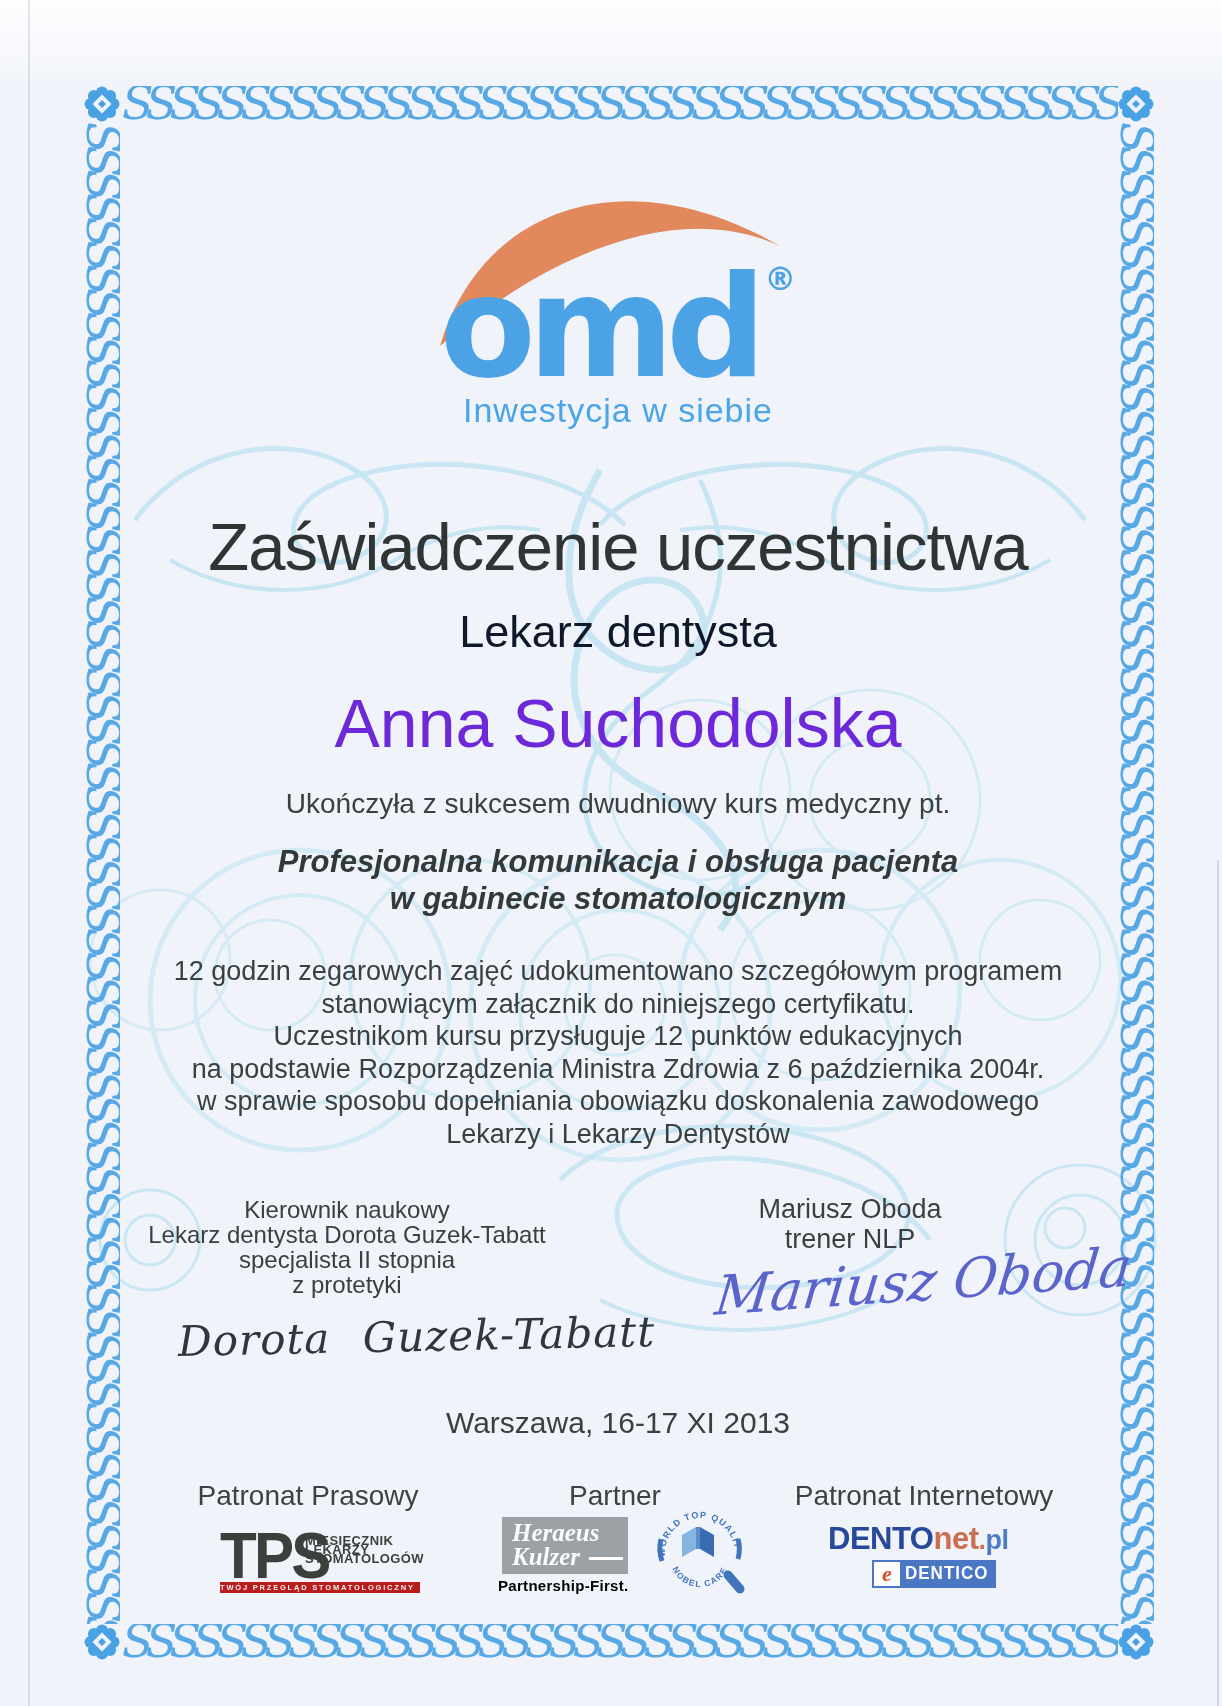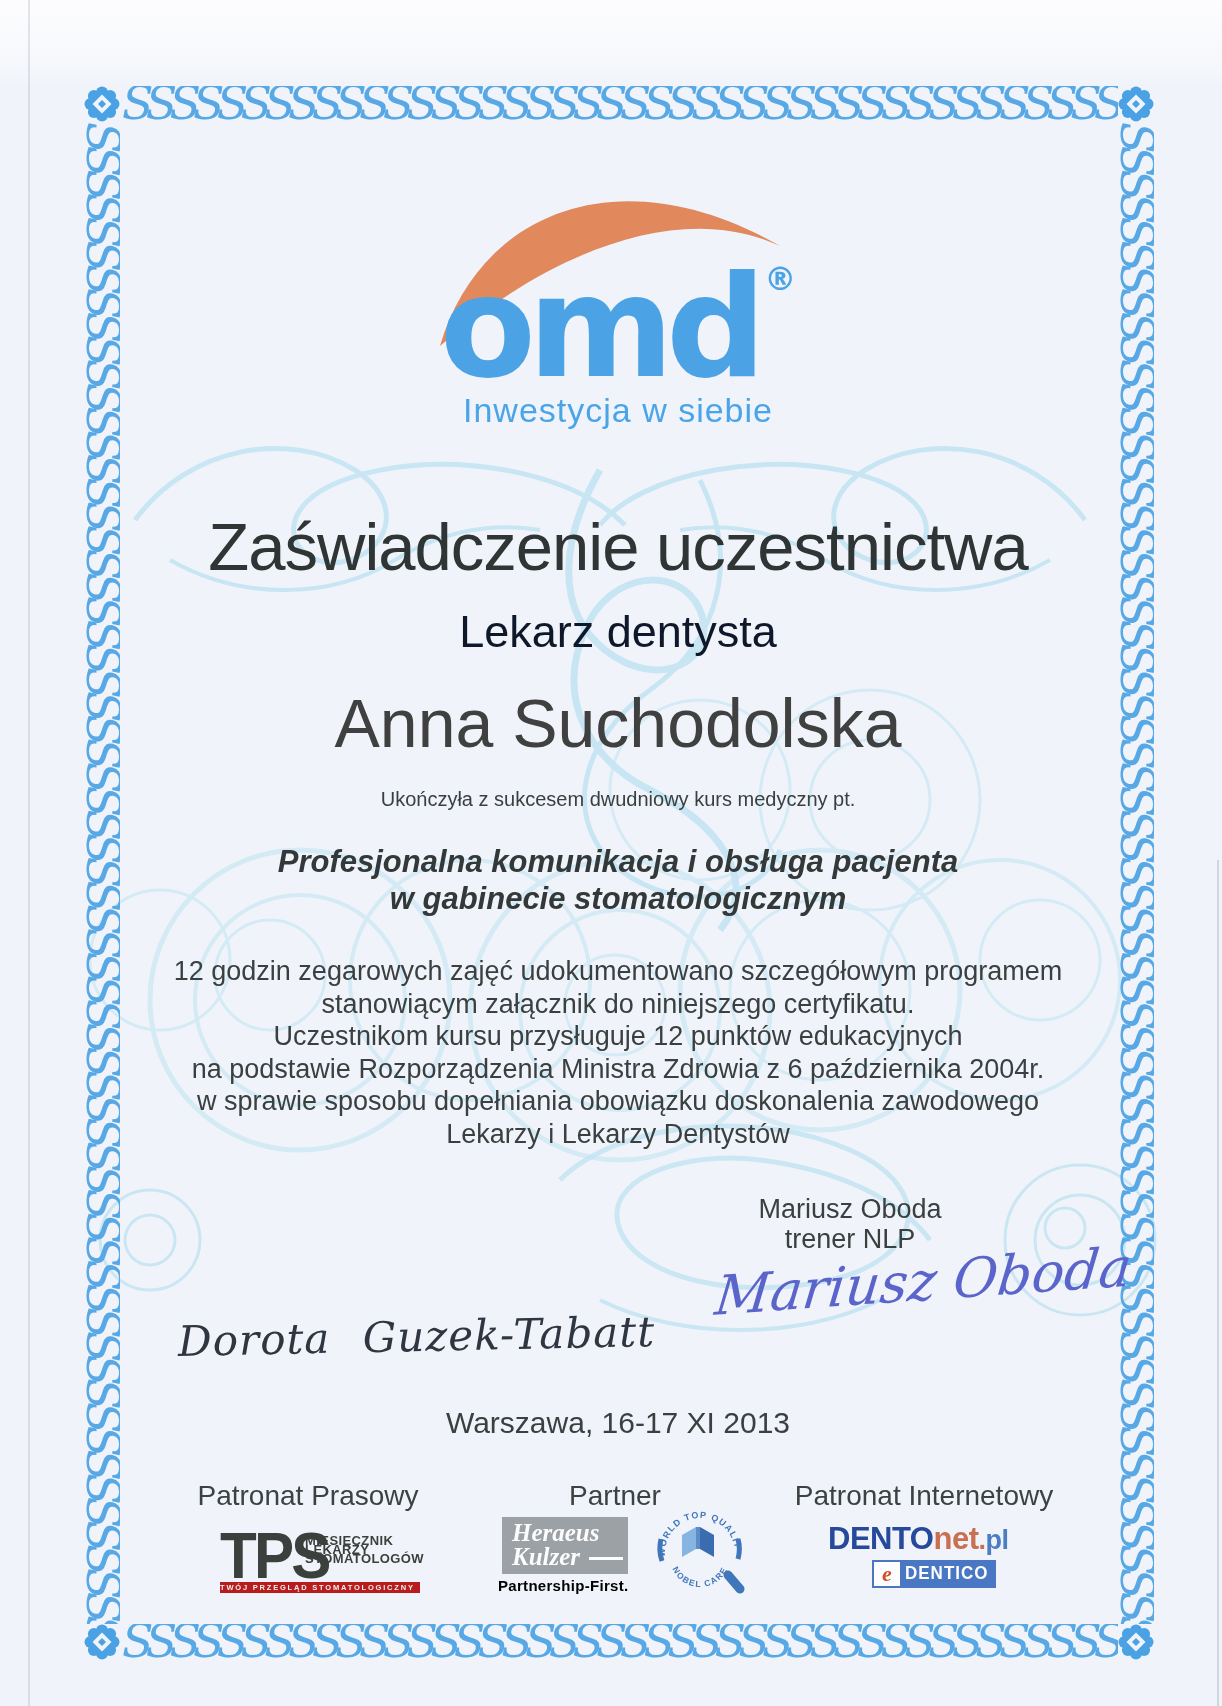--- a/index.html
+++ b/index.html
@@ -31,22 +31,22 @@
   .centerband { left:118px; width:1000px; text-align:center; z-index:3; }
   .swoosh { left:432px; top:170px; z-index:3; }
   .omd-word {
     top:258px; font-family:"DejaVu Sans", sans-serif; font-weight:bold;
     font-size:140px; line-height:1; letter-spacing:-8px; color:#4ba3e6;
   }
   .omd-reg { font-size:32px; letter-spacing:0; vertical-align:86px; margin-left:6px; }
   .tagline { top:391px; font-size:34px; letter-spacing:1px; color:#49a4e8; }
   .title   { top:508px; font-size:67px; letter-spacing:-1px; color:#2f3535; }
   .subtitle{ top:606px; font-size:45px; color:#0f172a; }
-  .name    { top:684px; font-size:68px; color:#404040; }
-  .intro   { top:788px; font-size:20px; }
+  .name    { top:684px; font-size:68px; color:#6d28d9; }
+  .intro   { top:788px; font-size:28px; }
   .course  { top:843px; font-size:31px; font-weight:bold; line-height:37px; color:#333939;font-style:italic; }
   .details { top:955px; font-size:27px; line-height:32.5px; }
   .sigblock{ font-size:24px; line-height:25px; }
   .sig-left { left:147px; width:400px; top:1197px; text-align:center; }
   .sig-right{ left:700px; width:300px; top:1194px; text-align:center; font-size:27px; line-height:30px; }
   .handwriting {
     font-family:"DejaVu Serif", serif; font-style:italic; white-space:nowrap; z-index:3;
   }
   .hw-left  { left:178px; top:1312px; font-size:42px; letter-spacing:1px; word-spacing:18px; transform:rotate(-1.2deg); }
   .hw-right { left:715px; top:1250px; font-size:54px; transform:rotate(-4deg) skewX(-10deg); }
@@ -220,20 +220,26 @@
 
   <div class="abs centerband details">
     <div>12 godzin zegarowych zajęć udokumentowano szczegółowym programem</div>
     <div>stanowiącym załącznik do niniejszego certyfikatu.</div>
     <div>Uczestnikom kursu przysługuje 12 punktów edukacyjnych</div>
     <div>na podstawie Rozporządzenia Ministra Zdrowia z 6 października 2004r.</div>
     <div>w sprawie sposobu dopełniania obowiązku doskonalenia zawodowego</div>
     <div>Lekarzy i Lekarzy Dentystów</div>
   </div>
 
+  <div class="abs sigblock sig-left content">
+    <div>Kierownik naukowy</div>
+    <div>Lekarz dentysta Dorota Guzek-Tabatt</div>
+    <div>specjalista II stopnia</div>
+    <div>z protetyki</div>
+  </div>
   <div class="abs handwriting hw-left" style="color:#2f3642;">Dorota Guzek-Tabatt</div>
 
   <div class="abs sig-right content">
     <div>Mariusz Oboda</div>
     <div>trener NLP</div>
   </div>
   <div class="abs handwriting hw-right" style="color:#5b64cb;">Mariusz Oboda</div>
 
   <div class="abs centerband date">Warszawa, 16-17 XI 2013</div>
 

